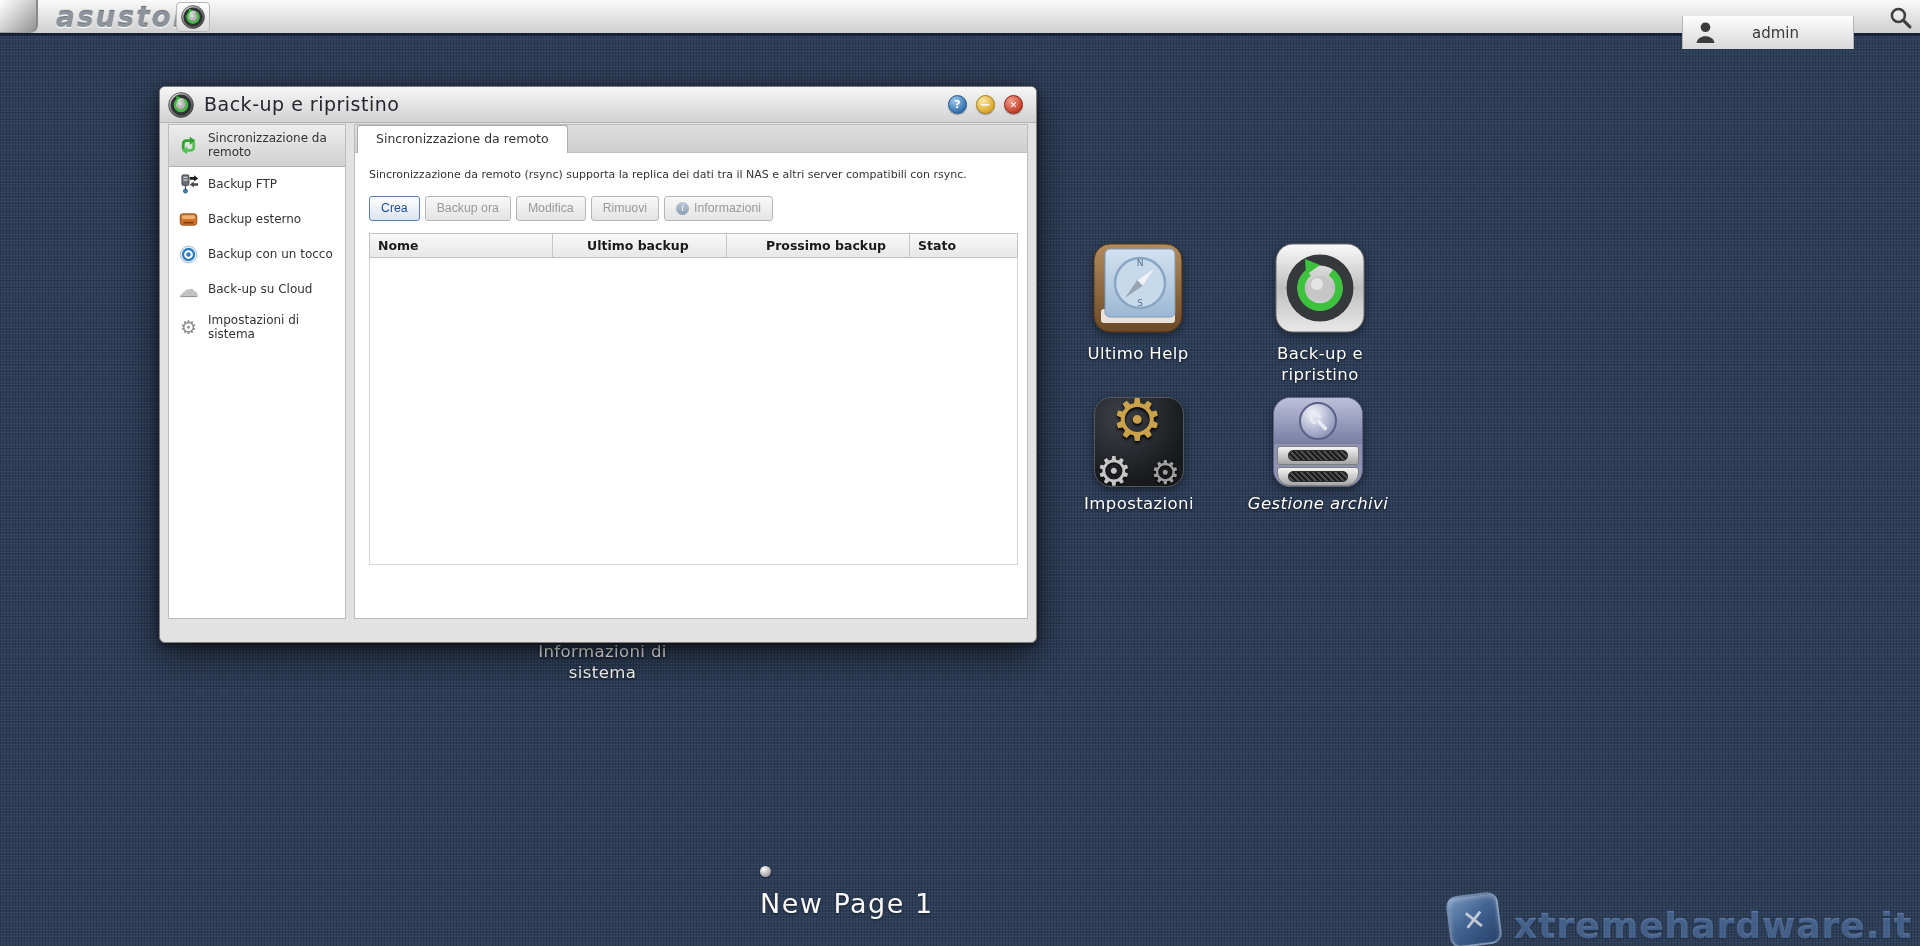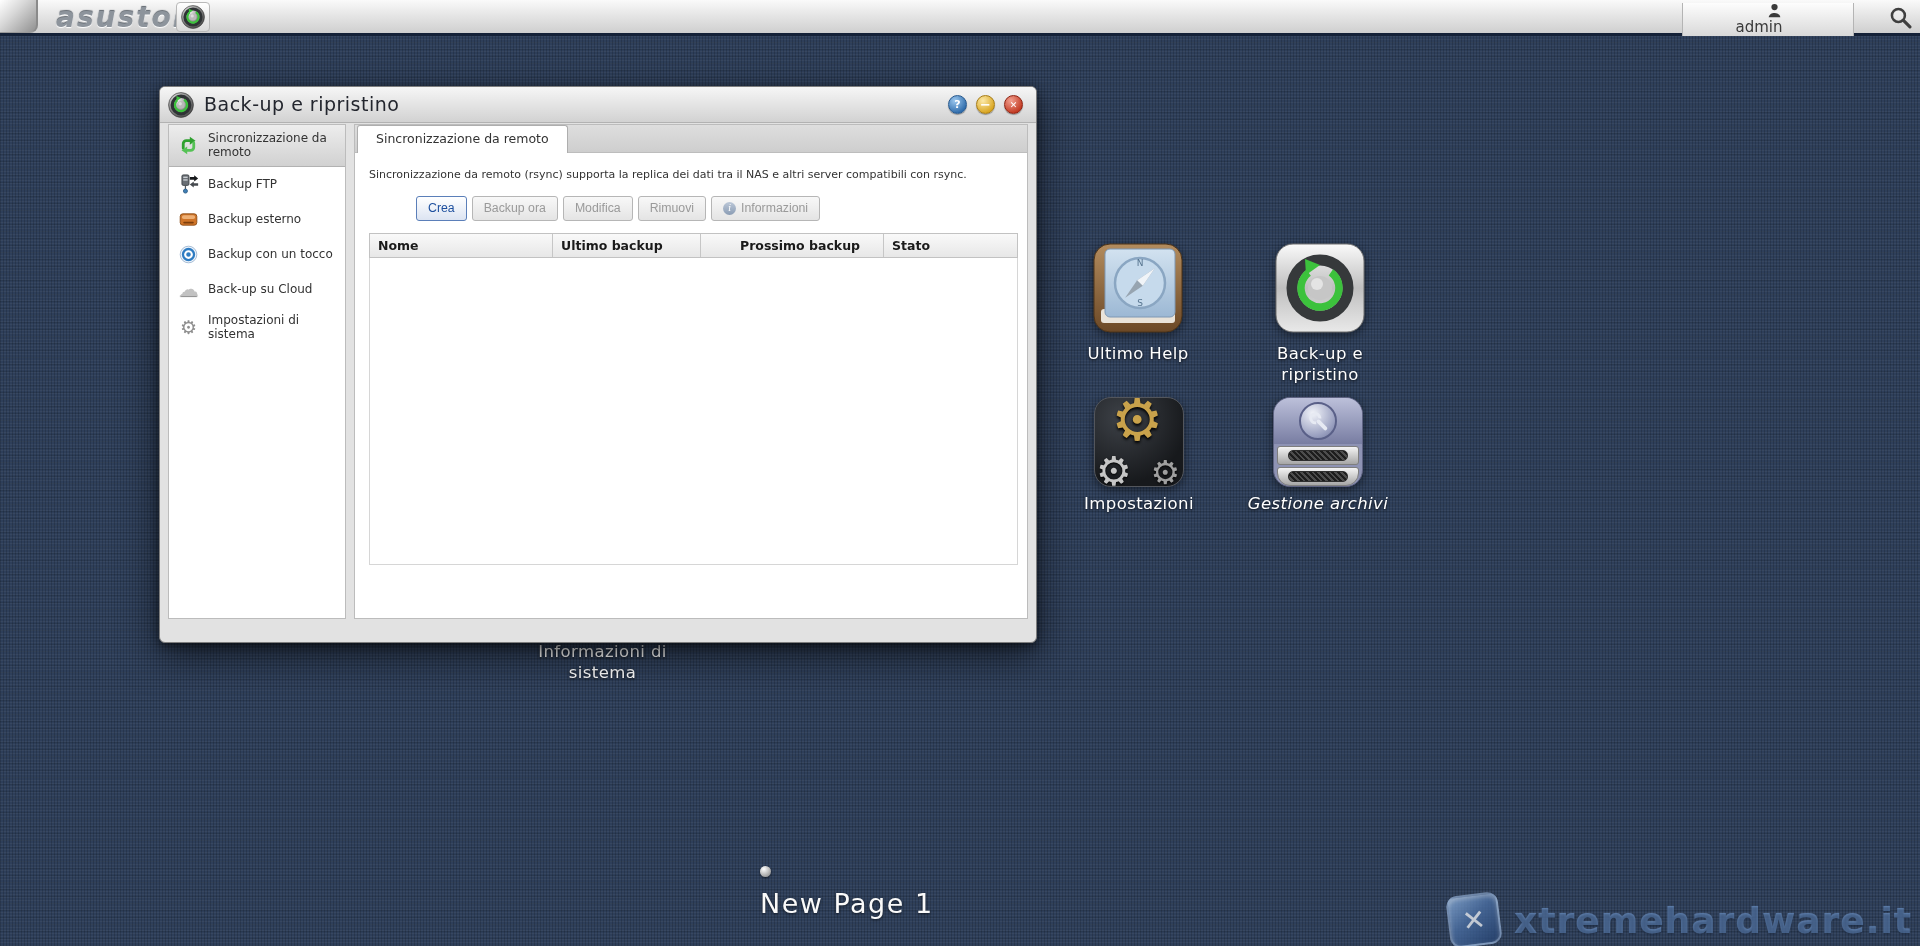--- a/index.html
+++ b/index.html
@@ -19,23 +19,23 @@
     background:linear-gradient(#fafafa,#e6e6e6 45%,#cfcfcf);border-bottom:3px solid #152238;}
   .corner-chip{position:absolute;left:0;top:0;width:38px;height:33px;
     background:linear-gradient(135deg,#ffffff 0%,#d7d7d7 40%,#8f8f8f 100%);
     border-right:2px solid #8a8a8a;border-bottom:1px solid #9a9a9a;border-radius:0 0 8px 0;}
   .logo{position:absolute;left:56px;top:1px;font-size:28px;font-weight:bold;font-style:italic;
     letter-spacing:2px;color:#8d949c;
     text-shadow:0 1px 1px #ffffff,0 -1px 1px #5f666e;}
   .task-chip{position:absolute;left:176px;top:2px;width:34px;height:30px;border-radius:4px;
     background:linear-gradient(#ffffff,#dadada);border:1px solid #b8b8b8;
     display:flex;align-items:center;justify-content:center;}
-  .user-chip{position:absolute;right:66px;top:3px;width:172px;height:33px;
+  .user-chip{position:absolute;right:66px;top:16px;width:172px;height:33px;
     background:linear-gradient(#fdfdfd,#d9d9d9);border-left:1px solid #b4b4b4;border-right:1px solid #b4b4b4;
-    display:flex;align-items:center;flex-direction:column;}
+    display:flex;align-items:center;}
   .user-chip .uname{flex:1;text-align:center;font-size:15px;color:#3a3a3a;padding-right:18px;}
   .person-svg{margin-left:12px;}
   .search-btn{position:absolute;right:6px;top:3px;width:28px;height:28px;
     display:flex;align-items:center;justify-content:center;}
 
   
   .window{position:absolute;left:159px;top:86px;width:878px;height:557px;z-index:10;
     background:#e2e2e2;border:1px solid #7d7d7d;border-radius:6px;
     box-shadow:0 12px 38px rgba(0,0,0,.6),0 3px 10px rgba(0,0,0,.45);}
   .titlebar{position:absolute;left:0;top:0;right:0;height:36px;border-radius:5px 5px 0 0;
@@ -69,34 +69,34 @@
     border:1px solid #bcbcbc;overflow:hidden;}
   .tabstrip{height:28px;background:linear-gradient(#dedede,#cecece);border-bottom:1px solid #bdbdbd;
     padding-left:2px;}
   .tab{display:inline-block;height:28px;line-height:26px;padding:0 18px;background:#fff;
     border:1px solid #aeaeae;border-bottom:none;border-radius:3px 3px 0 0;font-size:12.5px;color:#333;
     cursor:pointer;}
   .main-content{padding:15px 14px 0 14px;}
   .desc{font-size:11px;color:#333;line-height:1.35;max-width:660px;}
   .btn-row{display:flex;gap:5px;margin-top:13px;}
   .btn{height:25px;padding:0 11px;border-radius:3px;font-size:12.3px;display:flex;align-items:center;gap:5px;}
-  .btn-enabled{color:#1d4f9e;border:1px solid #5b7fb9;background:linear-gradient(#ffffff,#dce4f2);cursor:pointer;margin-left:47px;}
+  .btn-enabled{color:#1d4f9e;border:1px solid #5b7fb9;background:linear-gradient(#ffffff,#dce4f2);cursor:pointer;}
   .btn-disabled{color:#9a9a9a;border:1px solid #b6b6b6;background:linear-gradient(#f8f8f8,#e4e4e4);}
   .info-dot{width:13px;height:13px;border-radius:50%;background:linear-gradient(#bcc8d8,#8a9cb4);
     color:#fff;font-size:9px;font-style:italic;font-family:"DejaVu Serif",serif;
     display:flex;align-items:center;justify-content:center;}
   .info-dot::before{content:"i";}
 
   .table{margin-top:12px;width:649px;text-align:right;}
   .thead{display:flex;height:25px;background:linear-gradient(#f9f9f9,#e7e7e7);
     border:1px solid #c2c2c2;}
   .th{display:flex;align-items:center;padding-left:8px;font-size:12.5px;font-weight:bold;color:#1a1a1a;
     border-right:1px solid #c6c6c6;cursor:pointer;}
   .th:last-child{border-right:none;flex:1;}
-  .th-nome{width:183px;}.th-ultimo{width:148px;}.th-prossimo{width:152px;margin-left:31px;}
+  .th-nome{width:183px;}.th-ultimo{width:148px;margin-left:26px;}.th-prossimo{width:152px;margin-left:31px;}
   .tbody{height:307px;background:#fff;border:1px solid #d6d6d6;border-top:none;}
 
   
   .dicon{position:absolute;width:150px;text-align:center;z-index:2;cursor:pointer;}
   .dicon .art{width:90px;height:90px;margin:0 auto;filter:drop-shadow(0 3px 5px rgba(0,0,0,.45));}
   .dicon .cap{margin-top:7px;font-size:16.5px;color:#fff;line-height:1.25;letter-spacing:.4px;
     text-shadow:0 1px 3px rgba(0,0,0,.85);}
   .di-onlinehelp{left:1063px;top:243px;}
   .di-backup{left:1245px;top:243px;}
   .di-impostazioni{left:1064px;top:397px;}
@@ -122,21 +122,21 @@
   .ga-bay:last-child{border-radius:3px 3px 13px 13px;}
   .ga-slot{width:76%;height:11px;border-radius:5px;border:1px solid #2e2e2e;
     background:repeating-linear-gradient(45deg,#1d1d1d 0 2px,#4d4d4d 2px 4px);}
   .hidden-art{width:90px;height:90px;margin:0 auto;border-radius:17px;background:#7e8796;}
 
   
   .page-dot{position:absolute;left:760px;top:866px;width:11px;height:11px;border-radius:50%;z-index:3;
     background:radial-gradient(circle at 35% 28%,#ffffff,#8f8f8f 85%);box-shadow:0 1px 2px rgba(0,0,0,.5);}
   .page-label{position:absolute;left:760px;top:888px;z-index:3;font-size:27px;color:#fafafa;
     letter-spacing:1.5px;text-shadow:0 1px 3px rgba(0,0,0,.6);}
-  .watermark{position:absolute;right:8px;bottom:0;display:flex;align-items:center;gap:14px;z-index:3;opacity:.8;}
+  .watermark{position:absolute;right:8px;bottom:0;display:flex;align-items:flex-end;gap:14px;z-index:3;opacity:.8;}
   .wm-logo{width:52px;height:52px;border-radius:11px;transform:rotate(-7deg);
     background:linear-gradient(145deg,#8cb0dc 0%,#4a6ea2 45%,#23406e 100%);
     border:2px solid rgba(190,210,235,.55);box-shadow:inset 0 2px 4px rgba(255,255,255,.4);
     display:flex;align-items:center;justify-content:center;}
   .wm-x{color:rgba(255,255,255,.88);font-size:28px;font-weight:bold;}
   .wm-x::before{content:"\2715";}
   .wm-text{font-size:36px;font-weight:bold;letter-spacing:1px;color:rgba(96,138,194,.5);
     text-shadow:0 1px 2px rgba(10,22,42,.65),0 0 1px rgba(140,175,225,.9);}
 </style>
 </head>

